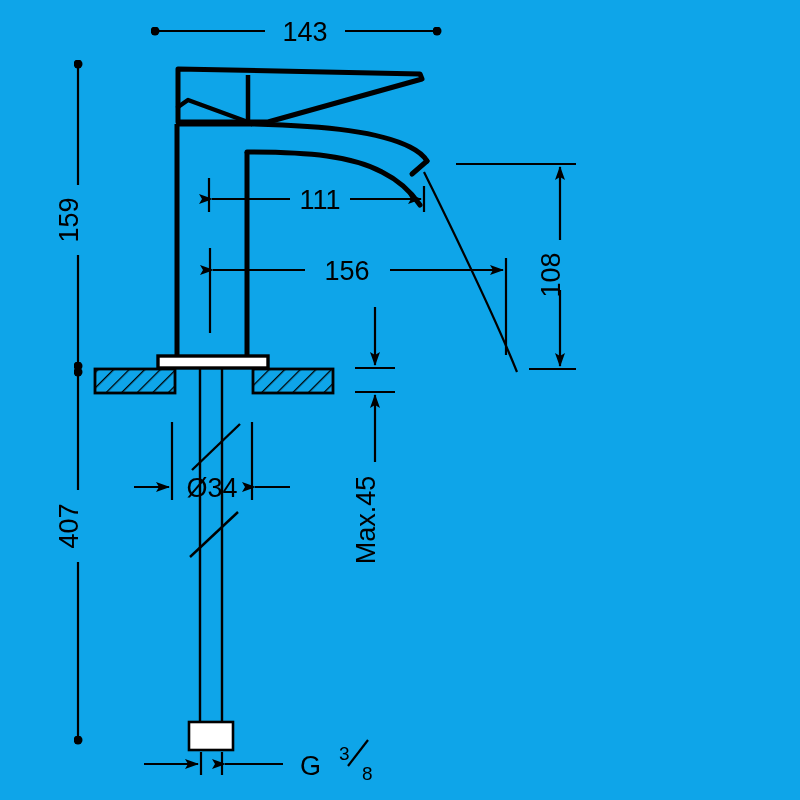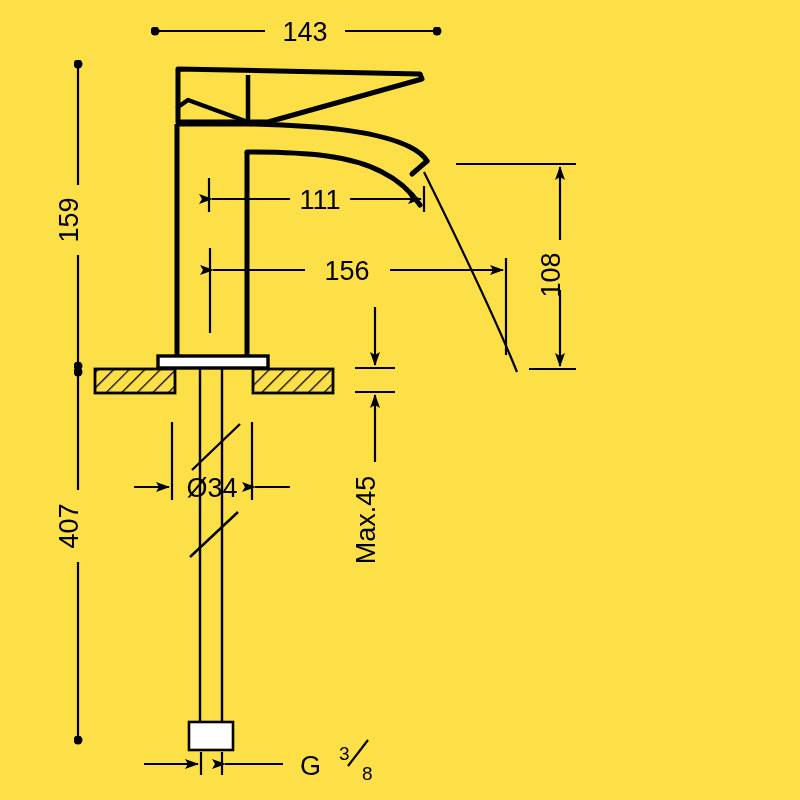--- a/index.html
+++ b/index.html
@@ -7,21 +7,21 @@
     padding: 0;
     background: #ffffff;
   }
   body {
     font-family: "Liberation Sans", sans-serif;
   }
   #drawing-root {
     position: relative;
     width: 800px;
     height: 800px;
-    background: #fde047;
+    background: #0ea5e9;
     overflow: hidden;
   }
   #tech-svg {
     display: block;
     width: 800px;
     height: 800px;
   }
   .dim-text {
     font-family: "Liberation Sans", sans-serif;
     font-size: 27px;

